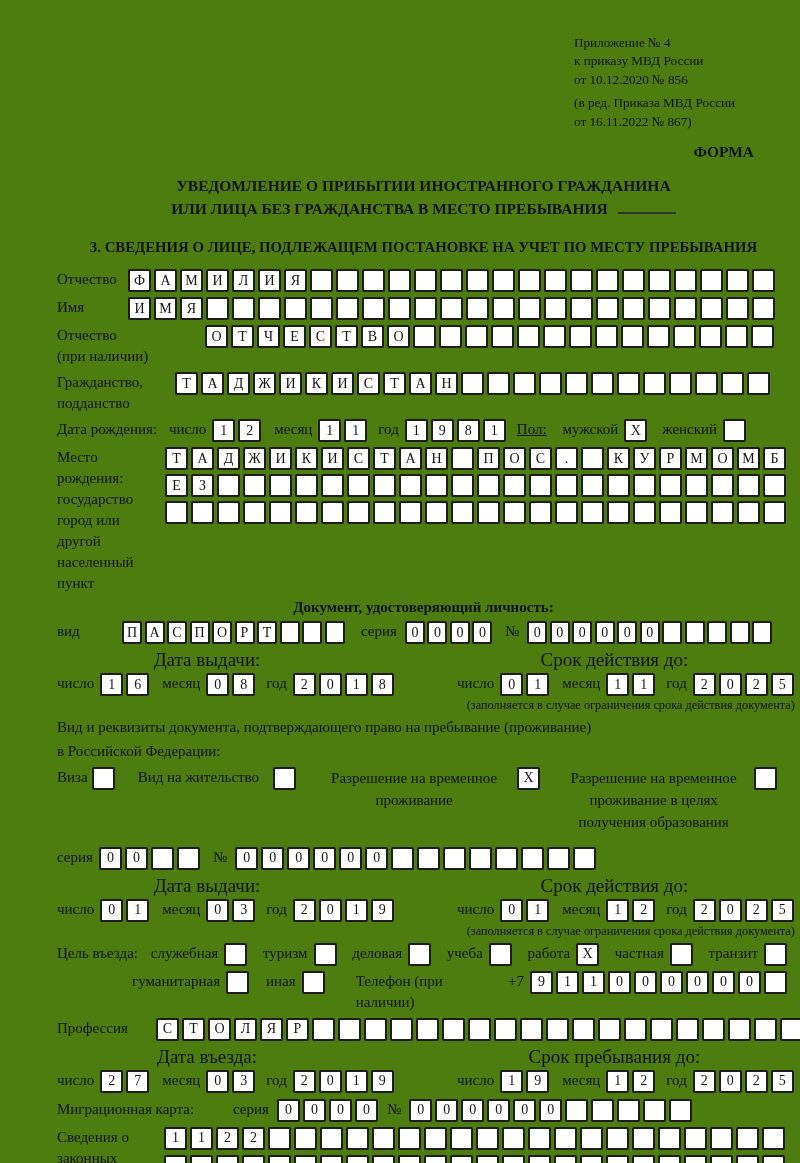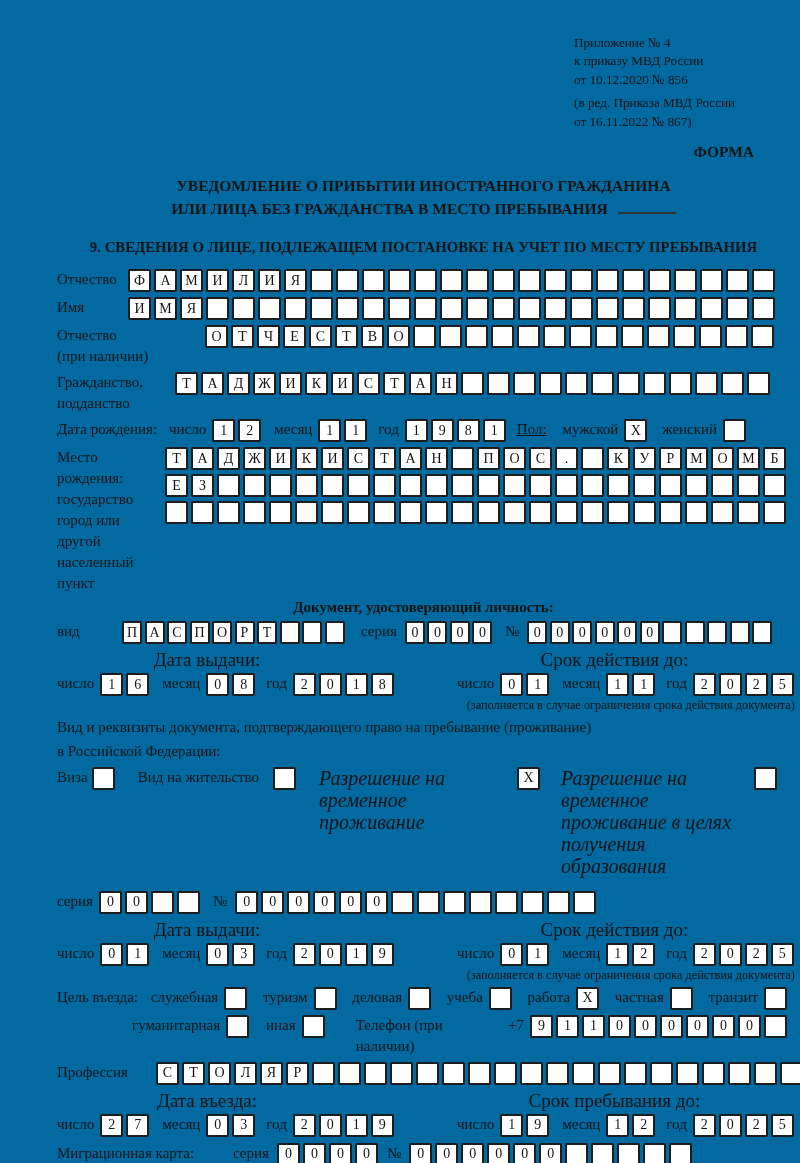--- a/index.html
+++ b/index.html
@@ -1,17 +1,17 @@
 <!DOCTYPE html>
 <html><head>
 <meta charset="utf-8">
 <style>
   html,body { margin:0; padding:0; background:#ffffff; }
   body { width:800px; height:1163px; font-family:"Liberation Serif", serif; color:#141414; }
-  .page { box-sizing:border-box; width:800px; height:1163px; padding:34px 10px 0 57px; overflow:hidden; background:#0369a1; }
+  .page { box-sizing:border-box; width:800px; height:1163px; padding:34px 10px 0 57px; overflow:hidden; background:#4d7c0f; }
 
   
   .annex { width:196px; margin:0 20px 0 auto; font-size:13.2px; line-height:1.4; }
   .annex-ed { margin-top:5px; }
 
   .forma { margin-top:12px; padding-right:36px; text-align:right; font-weight:bold; font-size:15.5px; }
 
   .title { margin-top:14px; text-align:center; font-weight:bold; font-size:15.5px; line-height:1.45; }
   .blank-line { display:inline-block; width:58px; border-bottom:2.5px solid #333; margin-left:10px; }
 
@@ -39,21 +39,21 @@
   .dhead { text-align:center; font-size:19px; margin-bottom:2px; }
   .datecol.left .dhead { width:300px; }
   .dline { display:flex; align-items:flex-start; }
   .datecol.right .dline { padding-left:25px; }
   .dnote { font-size:12.3px; text-align:right; margin-top:2px; padding-right:2px; }
 
   .intro { font-size:15px; line-height:1.55; margin:3px 0 4px 0; }
 
   .resopt-row { display:flex; align-items:flex-start; margin-bottom:8px; }
   .opt { display:flex; align-items:flex-start; }
-  .center-lbl { font-size:20px; line-height:22px;font-style:italic; }
+  .center-lbl { text-align:center; font-size:15px; line-height:22px; }
   .w185 { width:185px; } .w190 { width:190px; }
 
   .spread { justify-content:space-between; width:100%; }
   .optline2 { padding-left:75px; }
   .gap14 { margin-right:14px; }
   .bp-rows .boxes { margin-bottom:4px; }
   .rep-rows .boxes { margin-bottom:5px; }
 </style>
 </head>
 <body>
@@ -72,21 +72,21 @@
 
   <div class="forma">ФОРМА</div>
 
   <div class="title">
     <div>УВЕДОМЛЕНИЕ О ПРИБЫТИИ ИНОСТРАННОГО ГРАЖДАНИНА</div>
     <div>
       <span>ИЛИ ЛИЦА БЕЗ ГРАЖДАНСТВА В МЕСТО ПРЕБЫВАНИЯ</span><span class="blank-line"></span>
     </div>
   </div>
 
-  <div class="sec1">9. СВЕДЕНИЯ О ЛИЦЕ, ПОДЛЕЖАЩЕМ ПОСТАНОВКЕ НА УЧЕТ ПО МЕСТУ ПРЕБЫВАНИЯ</div>
+  <div class="sec1">3. СВЕДЕНИЯ О ЛИЦЕ, ПОДЛЕЖАЩЕМ ПОСТАНОВКЕ НА УЧЕТ ПО МЕСТУ ПРЕБЫВАНИЯ</div>
 
   <div class="row">
     <span class="lbl lab-col w71">Отчество</span>
     <span class="boxes">
         <span class="box">Ф</span>
         <span class="box">А</span>
         <span class="box">М</span>
         <span class="box">И</span>
         <span class="box">Л</span>
         <span class="box">И</span>

